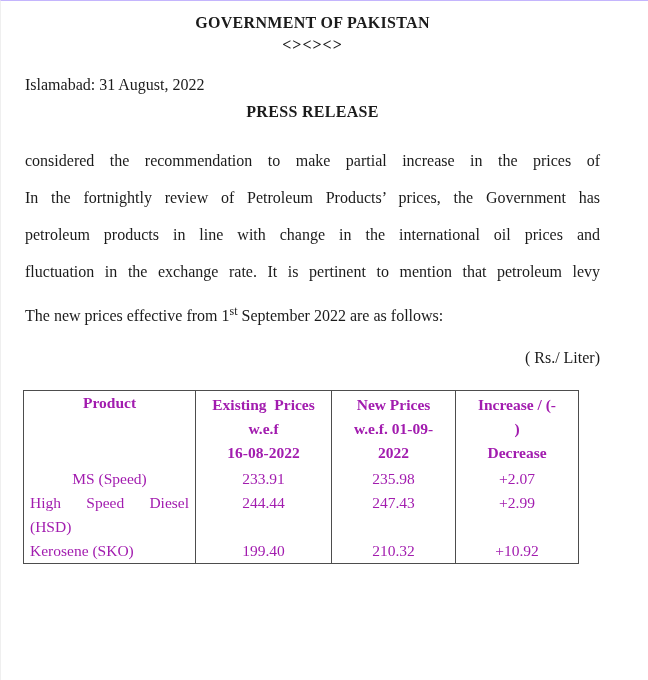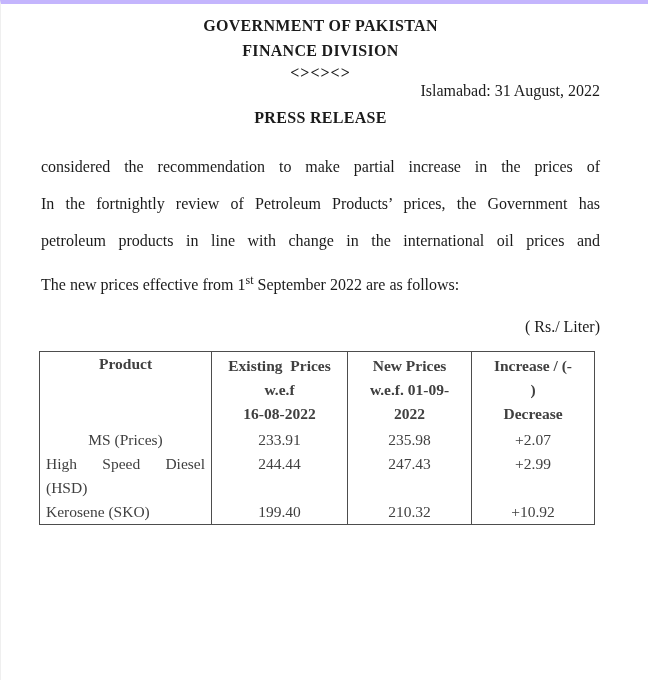--- a/index.html
+++ b/index.html
@@ -6,23 +6,23 @@
     margin: 0;
     padding: 0;
     background: #ffffff;
   }
   .page {
     position: relative;
     width: 648px;
     height: 680px;
     box-sizing: border-box;
     background: #ffffff;
-    border-top: 4px solid #c4b5fd;
+    border-top: 1px solid #c4b5fd;
     border-left: 1px solid #efefef;
-    padding: 12px 48px 0 40px;
+    padding: 12px 48px 0 24px;
     font-family: "Liberation Serif", "DejaVu Serif", serif;
     color: #1b1b1b;
     overflow: hidden;
   }
   .org, .division, .title {
     text-align: center;
     font-weight: bold;
     font-size: 16px;
     letter-spacing: 0.3px;
     line-height: 20px;
@@ -31,23 +31,23 @@
   .ornament {
     text-align: center;
     font-size: 16px;
     font-weight: bold;
     line-height: 16px;
     margin-top: 4px;
     letter-spacing: 1px;
     color: #222;
   }
   .dateline {
-    text-align: right;
     font-size: 16px;
     line-height: 20px;
+    margin-top: 22px;
   }
   .title { margin-top: 7px; }
   .para { margin-top: 20px; }
   .para-line {
     font-size: 16px;
     line-height: 37px;
     text-align: justify;
     text-align-last: justify;
     white-space: normal;
   }
@@ -64,28 +64,28 @@
     vertical-align: super;
     line-height: 0;
   }
   .unit-note {
     text-align: right;
     font-size: 16px;
     line-height: 20px;
     margin-top: 17px;
   }
   table.prices {
-    margin-top: 14px;
+    margin-top: 22px;
     margin-left: -2px;
     width: 555px;
     border-collapse: collapse;
     table-layout: fixed;
     border: 1px solid #4d4d4d;
     font-size: 15.5px;
-    color: #404040;
+    color: #a21caf;
   }
   table.prices col.c1 { width: 172px; }
   table.prices col.c2 { width: 136px; }
   table.prices col.c3 { width: 124px; }
   table.prices col.c4 { width: 123px; }
   table.prices th, table.prices td {
     border-left: 1px solid #4d4d4d;
     border-right: 1px solid #4d4d4d;
     border-top: none;
     border-bottom: none;
@@ -112,31 +112,31 @@
     line-height: 24px;
   }
   tr.row-first td { padding-top: 2px; text-align: center; }
 </style>
 </head>
 <body>
 
 <div class="page">
 
   <div class="org">GOVERNMENT OF PAKISTAN</div>
-  <div class="division">FINANCE DIVISION</div>
   <div class="ornament">&lt;&gt;&lt;&gt;&lt;&gt;</div>
 
   <div class="dateline">Islamabad: 31 August, 2022</div>
 
   <div class="title">PRESS RELEASE</div>
 
   <div class="para">
     <div class="para-line">considered the recommendation to make partial increase in the prices of</div>
     <div class="para-line">In the fortnightly review of Petroleum Products’ prices, the Government has</div>
     <div class="para-line">petroleum products in line with change in the international oil prices and</div>
+    <div class="para-line">fluctuation in the exchange rate. It is pertinent to mention that petroleum levy</div>
   </div>
 
   <div class="effective"><span>The new prices effective from 1</span><sup>st</sup><span> September 2022 are as follows:</span></div>
 
   <div class="unit-note">( Rs./ Liter)</div>
 
   <table class="prices">
     <colgroup>
       <col class="c1">
         <col class="c2">
@@ -160,21 +160,21 @@
         </th>
         <th>
           <div class="hdr-line hdr-pad">Increase / (-</div>
           <div class="hdr-line">)</div>
           <div class="hdr-line">Decrease</div>
         </th>
       </tr>
     </thead>
     <tbody>
       <tr class="row-first">
-        <td class="cell-product">MS (Prices)</td>
+        <td class="cell-product">MS (Speed)</td>
         <td class="cell-num">233.91</td>
         <td class="cell-num">235.98</td>
         <td class="cell-num">+2.07</td>
       </tr>
       <tr>
         <td class="cell-product">High Speed Diesel (HSD)</td>
         <td class="cell-num">244.44</td>
         <td class="cell-num">247.43</td>
         <td class="cell-num">+2.99</td>
       </tr>

